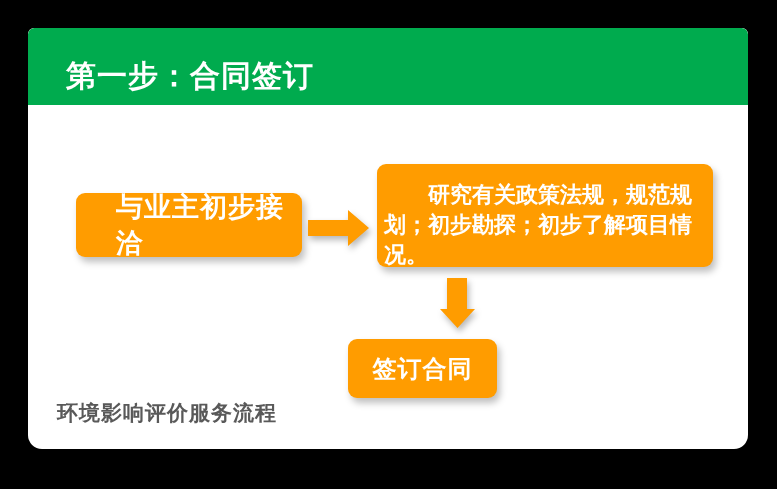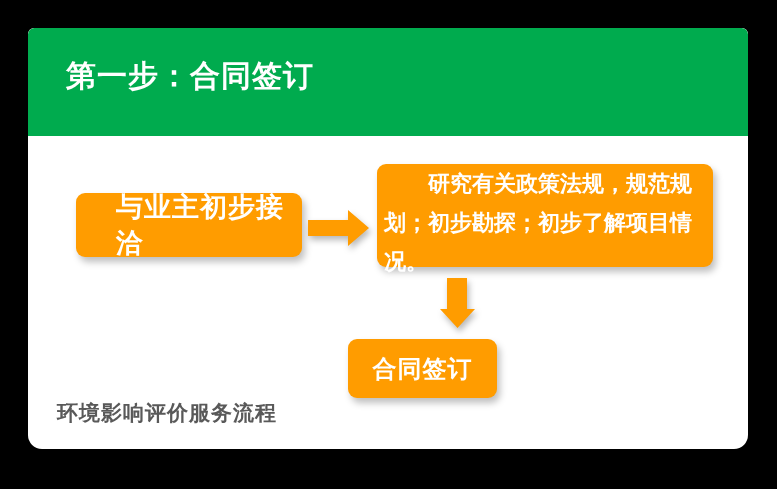--- a/index.html
+++ b/index.html
@@ -18,21 +18,21 @@
     position: absolute;
     left: 28px; top: 28px;
     width: 720px; height: 421px;
     background: var(--card-bg, #fff);
     border-radius: 6px 6px 14px 14px;
     overflow: hidden;
   }
   .header {
     position: absolute;
     left: 0; top: 0; right: 0;
-    height: 108px;
+    height: 77px;
     background: var(--header-green, #00AB4E);
     border-radius: 6px 6px 0 0;
   }
   .title {
     position: absolute;
     left: 38px; top: 0;
     height: 96px;
     line-height: 96px;
     font-size: 30px;
     font-weight: bold;
@@ -56,23 +56,23 @@
   .box1 {
     left: 48px; top: 165px;
     width: 226px; height: 64px;
     font-size: 27px;
     letter-spacing: 1px;
     padding-left: 40px;
   }
   .box2 {
     left: 349px; top: 136px;
     width: 336px; height: 103px;
-    padding: 0 7px;
+    padding: 16px 7px;
     font-size: 22px;
-    line-height: 39px;
+    line-height: 30px;
   }
   .box2 p {
     text-indent: 2em;
     text-align: left;
   }
   .box3 {
     left: 320px; top: 311px;
     width: 149px; height: 59px;
     font-size: 24px;
     letter-spacing: 1px;
@@ -115,19 +115,19 @@
 
     <div class="box box2">
       <p>研究有关政策法规，规范规划；初步勘探；初步了解项目情况。</p>
     </div>
 
     <svg class="arrow d-arrow" width="35" height="50" viewBox="0 0 35 50">
       <polygon points="7,0 27,0 27,31 35,31 17.5,50 0,31 7,31"></polygon>
     </svg>
 
     <div class="box box3 box-center">
-      <span>合同签订</span>
+      <span>签订合同</span>
     </div>
 
     <div class="caption">环境影响评价服务流程</div>
 
   </div>
 </div>
 
 </body></html>

